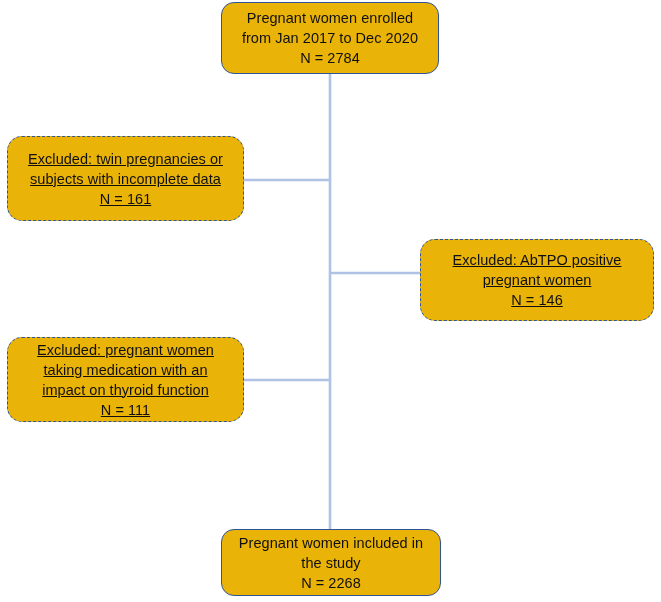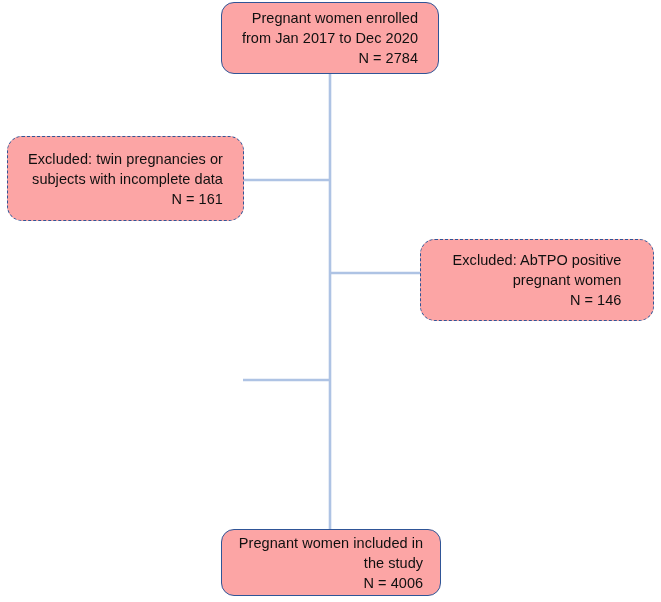--- a/index.html
+++ b/index.html
@@ -26,34 +26,35 @@
     width: 661px;
     height: 602px;
     pointer-events: none;
   }
   .node {
     position: absolute;
     box-sizing: border-box;
     display: flex;
     align-items: center;
     justify-content: center;
-    text-align: right;
-    background: #fca5a5;
+    text-align: center;
+    background: #eab308;
     color: #101010;
     font-size: 14.5px;
     line-height: 20px;
     letter-spacing: 0.05px;
   }
   .node-solid {
     border: 1.6px solid #2f5597;
     border-radius: 13px;
   }
   .node-dashed {
     border: 1.7px dashed #2f5597;
     border-radius: 15px;
+    text-decoration: underline;
   }
   .node-text {
     display: block;
     padding: 0 6px;
     white-space: pre-line;
   }
   
   #node-enrolled   { left: 221px; top: 2px;   width: 218px; height: 72px; }
   #node-included   { left: 221px; top: 529px; width: 220px; height: 67px; }
   #node-excl-twin  { left: 7px;   top: 136px; width: 237px; height: 85px; }
@@ -85,20 +86,26 @@
 subjects with incomplete data
 N = 161</span>
   </div>
 
   <div class="node node-dashed" id="node-excl-abtpo">
     <span class="node-text">Excluded: AbTPO positive
 pregnant women
 N = 146</span>
   </div>
 
+  <div class="node node-dashed" id="node-excl-med">
+    <span class="node-text">Excluded: pregnant women
+taking medication with an
+impact on thyroid function
+N = 111</span>
+  </div>
 
   <div class="node node-solid" id="node-included">
     <span class="node-text">Pregnant women included in
 the study
-N = 4006</span>
+N = 2268</span>
   </div>
 
 </div>
 
 </body></html>

